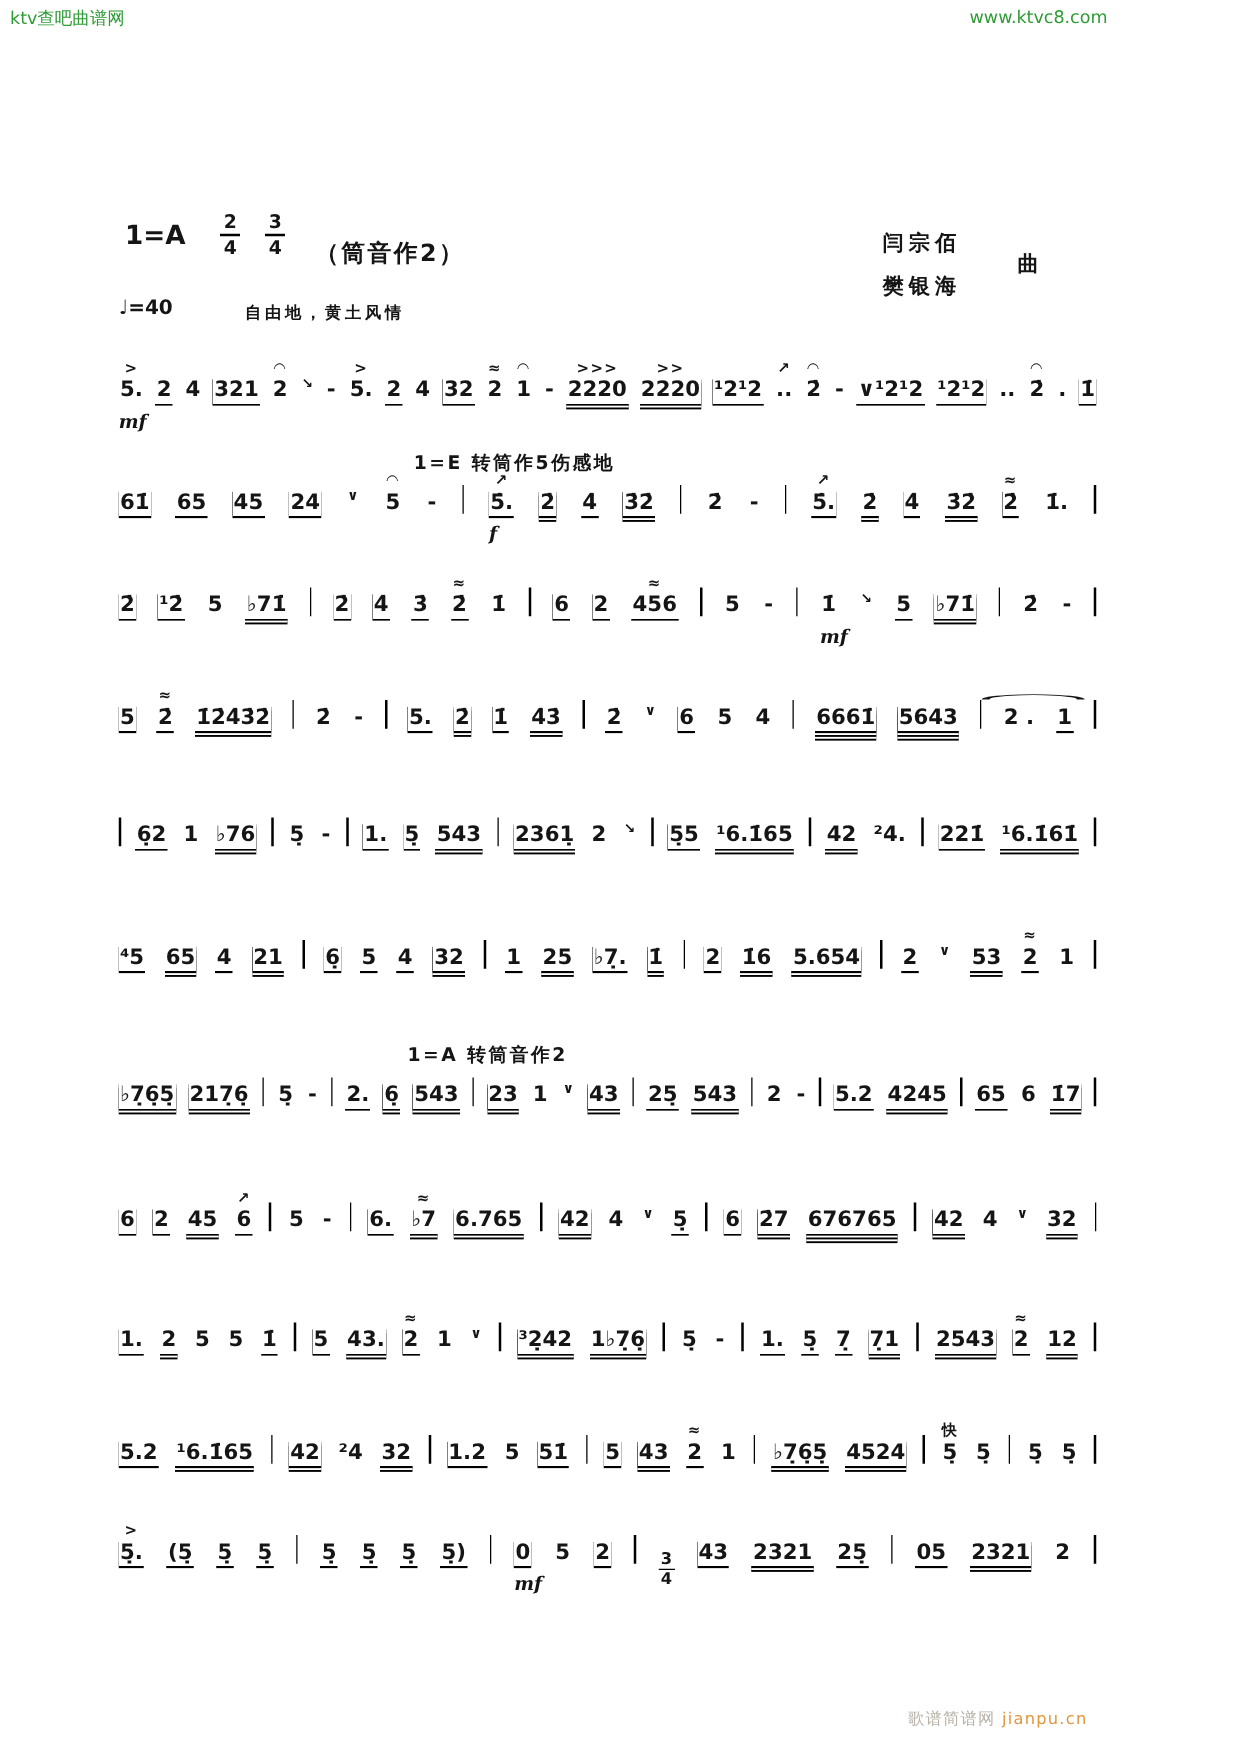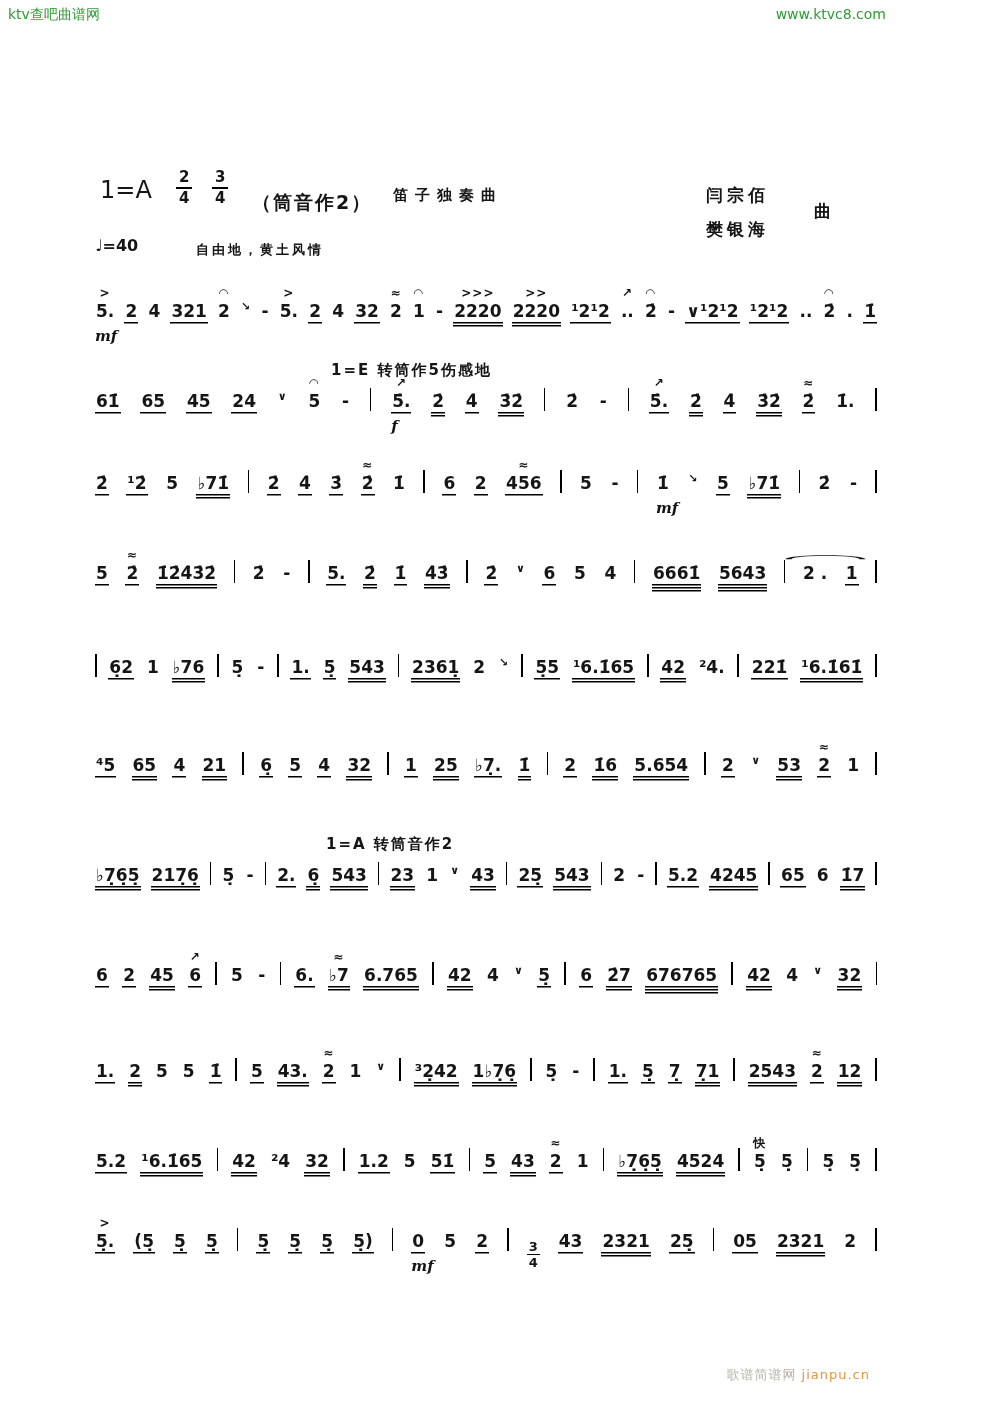--- a/index.html
+++ b/index.html
@@ -7,21 +7,21 @@
         font-family:"DejaVu Sans",sans-serif;color:#151515;}
 
   .site{position:absolute;top:6px;font-size:14px;color:#2e9b35;}
   .site-left{left:8px;}
   .site-right{right:10px;}
 
   .title{position:absolute;top:106px;left:0;right:0;text-align:center;
          font-size:36px;font-weight:bold;letter-spacing:18px;
          font-family:"DejaVu Serif",serif;}
 
-  .key-sig{position:absolute;left:100px;top:176px;font-size:24px;font-weight:normal;}
+  .key-sig{position:absolute;left:100px;top:176px;font-size:21px;font-weight:bold;}
   .frac{position:absolute;top:170px;text-align:center;font-weight:bold;font-size:15px;line-height:1;}
   .frac .n{display:block;border-bottom:2px solid #000;padding:0 3px 2px;}
   .frac .d{display:block;padding-top:2px;}
   .frac1{left:176px;}
   .frac2{left:212px;}
   .fingering{position:absolute;left:252px;top:190px;font-size:19px;font-weight:bold;letter-spacing:2px;}
   .subtitle{position:absolute;left:0;right:0;top:186px;text-align:center;font-size:15px;
             font-weight:bold;letter-spacing:7px;}
   .composers{position:absolute;left:706px;top:178px;font-size:17px;font-weight:bold;
              line-height:2.0;letter-spacing:4px;}
@@ -72,21 +72,20 @@
   <span class="frac frac1">
     <span class="n">2</span>
     <span class="d">4</span>
   </span>
   <span class="frac frac2">
     <span class="n">3</span>
     <span class="d">4</span>
   </span>
 
   <span class="fingering">（筒音作2）</span>
-  <div class="subtitle">笛子独奏曲</div>
 
   <div class="composers">
     <div>闫宗佰</div>
     <div>樊银海</div>
   </div>
   <span class="composer-qu">曲</span>
 
   <span class="tempo">♩=40</span>
   <span class="expression">自由地，黄土风情</span>
 

